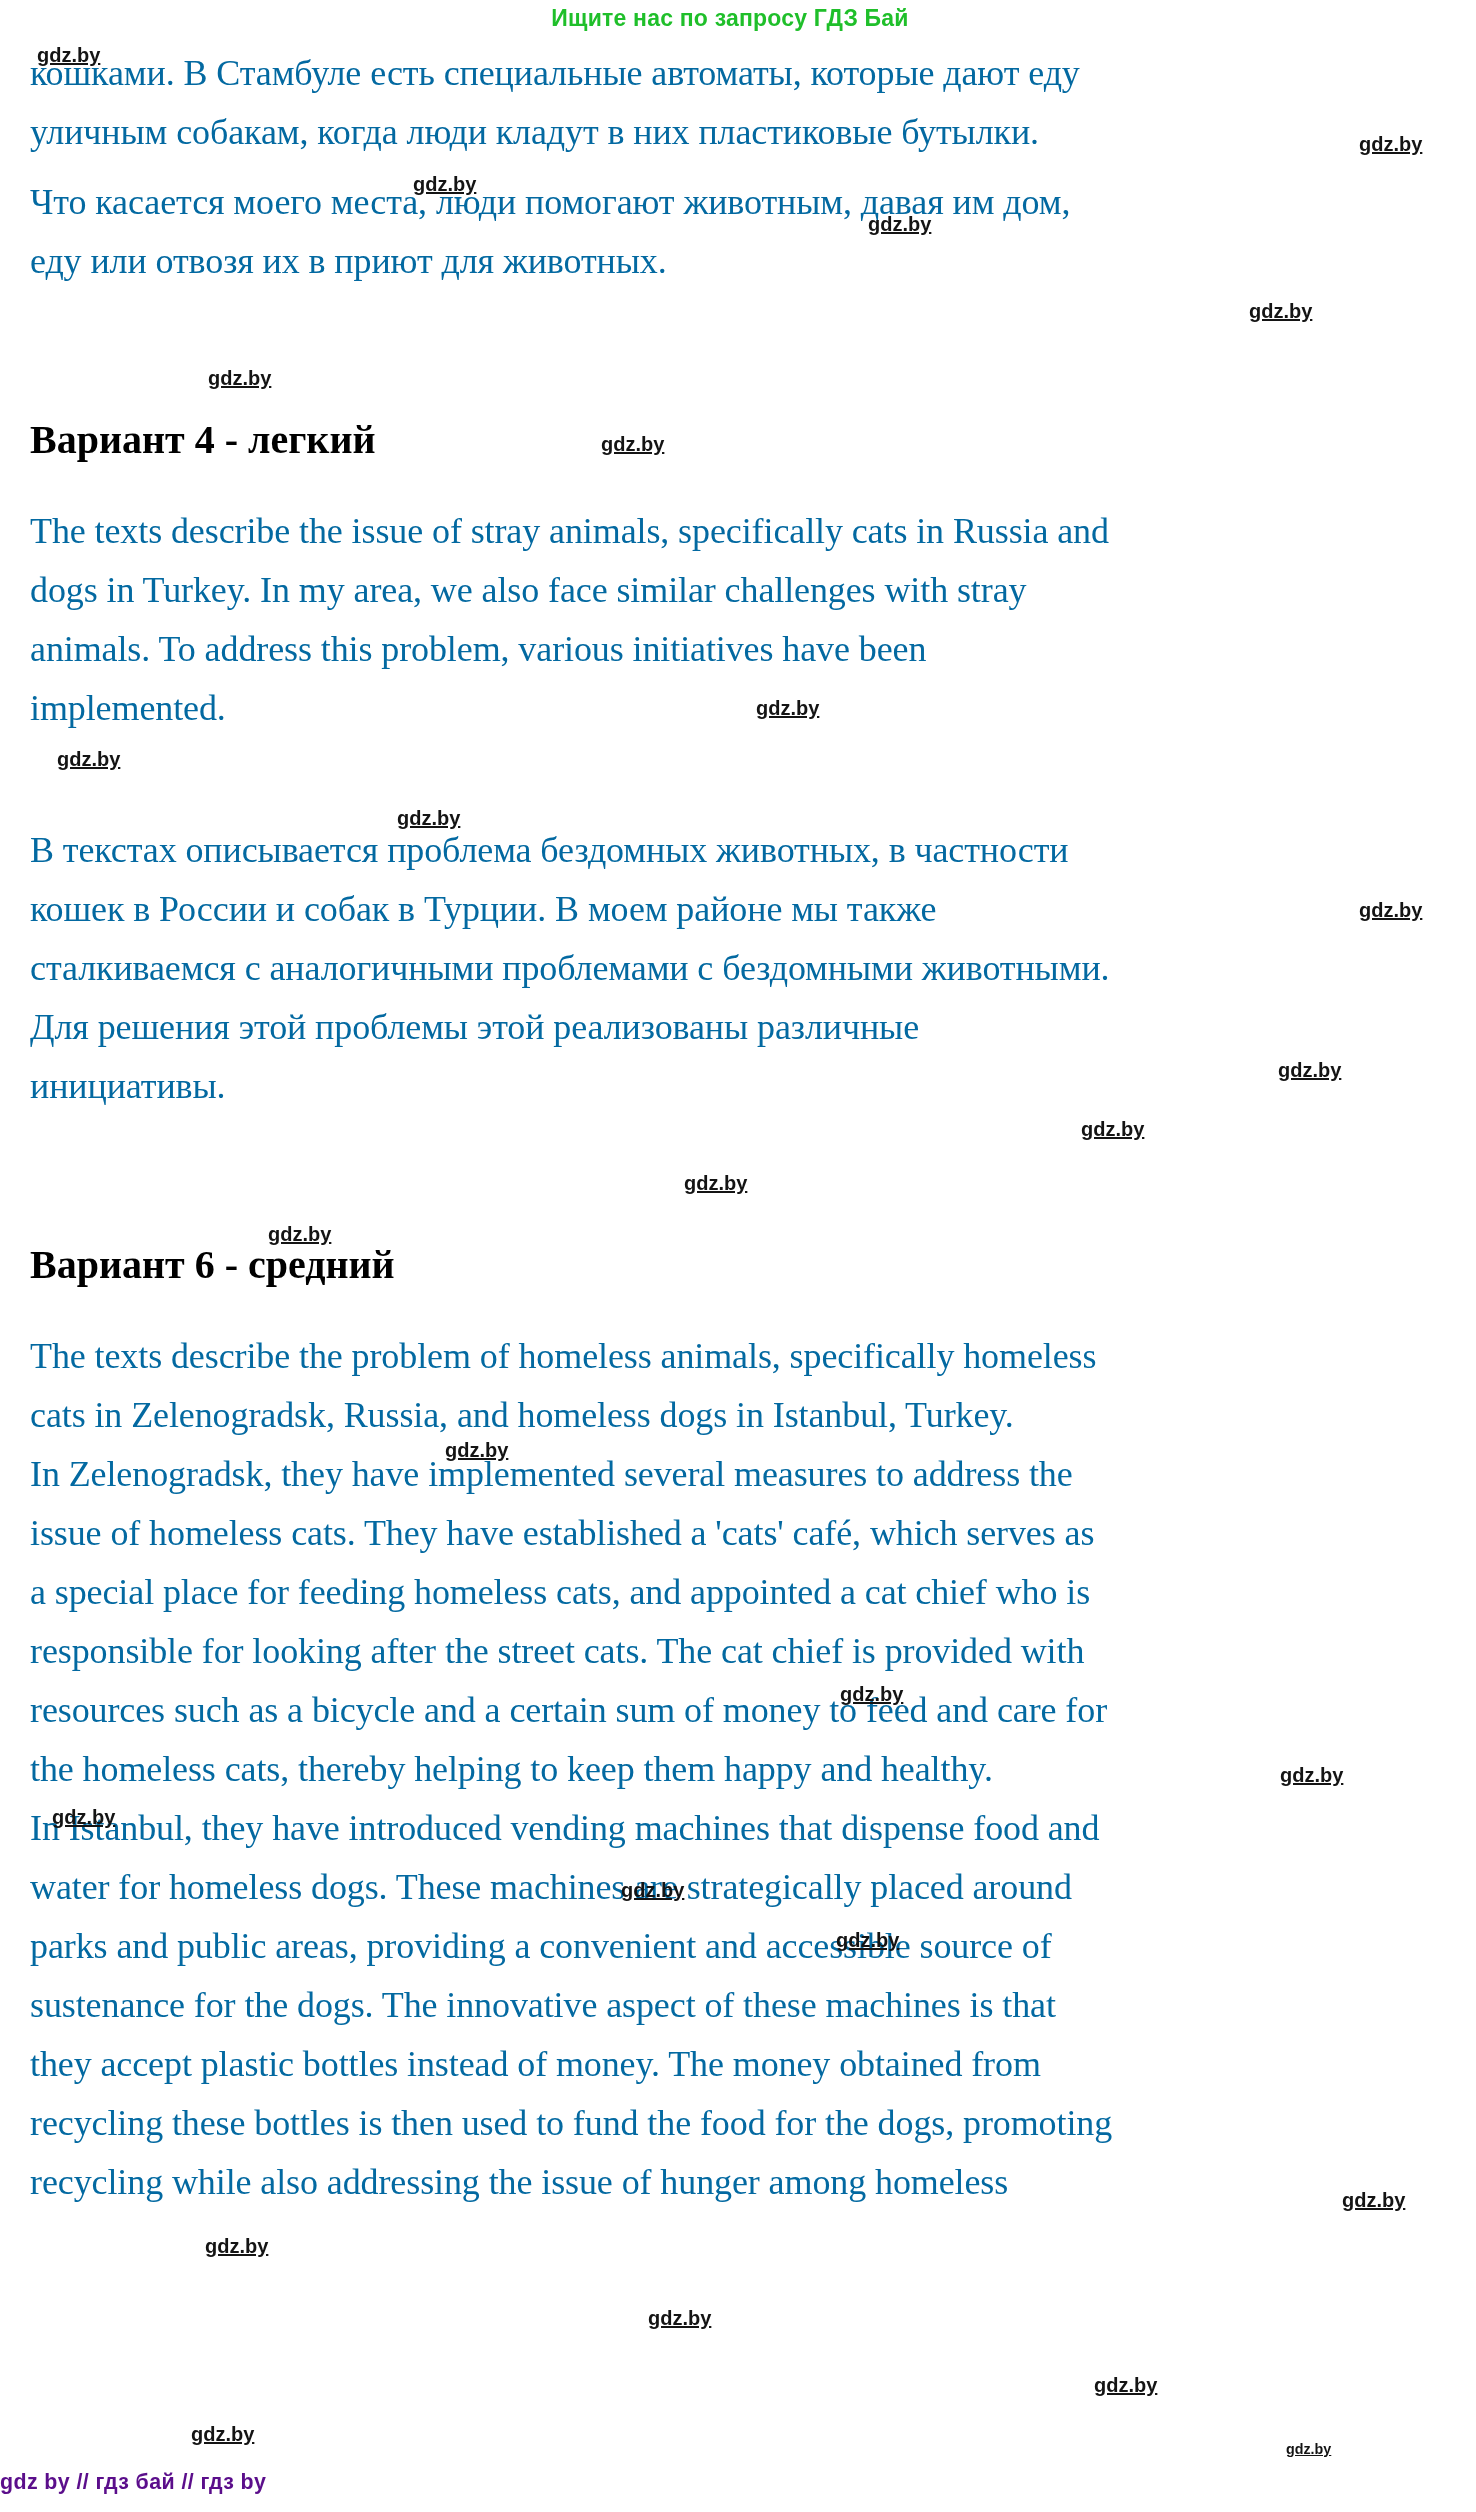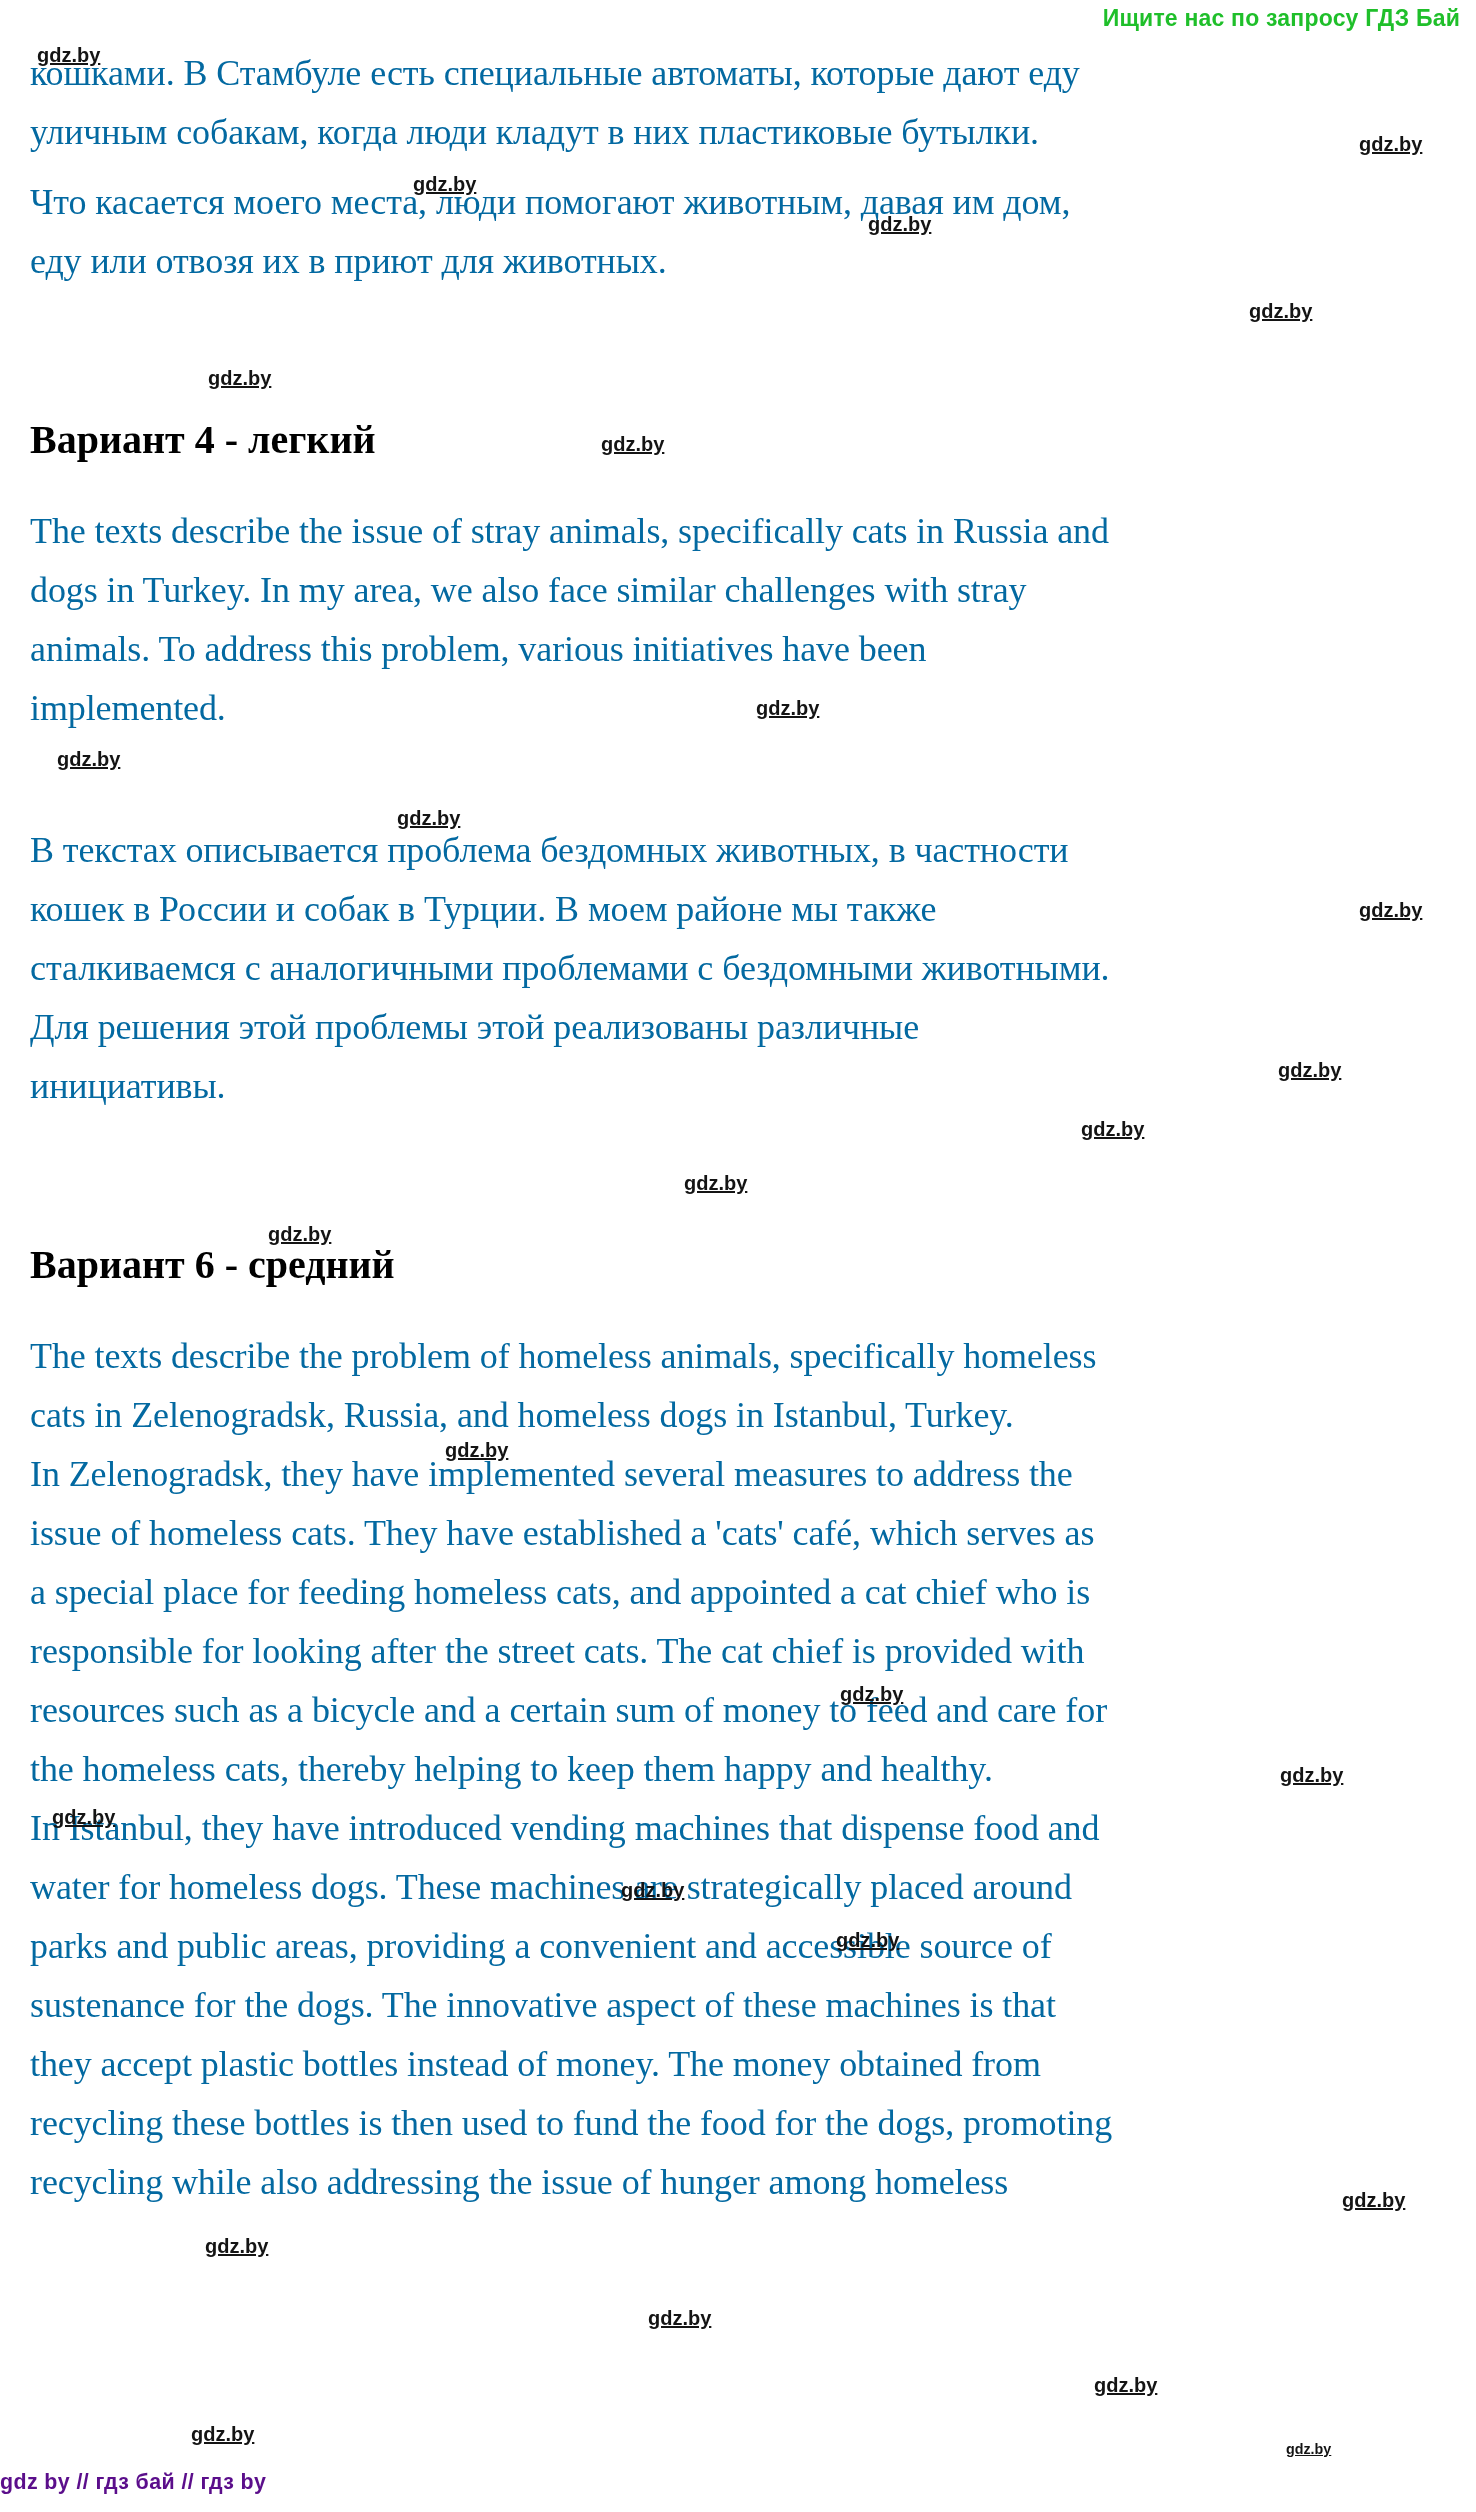--- a/index.html
+++ b/index.html
@@ -18,21 +18,21 @@
     background: #ffffff;
     overflow: hidden;
   }
 
   
   .promo-banner {
     position: absolute;
     top: 4.8px;
     left: 0;
     width: 1460px;
-    text-align: right;
+    text-align: center;
     font-family: "Liberation Sans", "DejaVu Sans", sans-serif;
     font-size: 23px;
     font-weight: 600;
     color: #1fbf2a;
     letter-spacing: 0.2px;
     white-space: nowrap;
   }
 
   
   .content {

